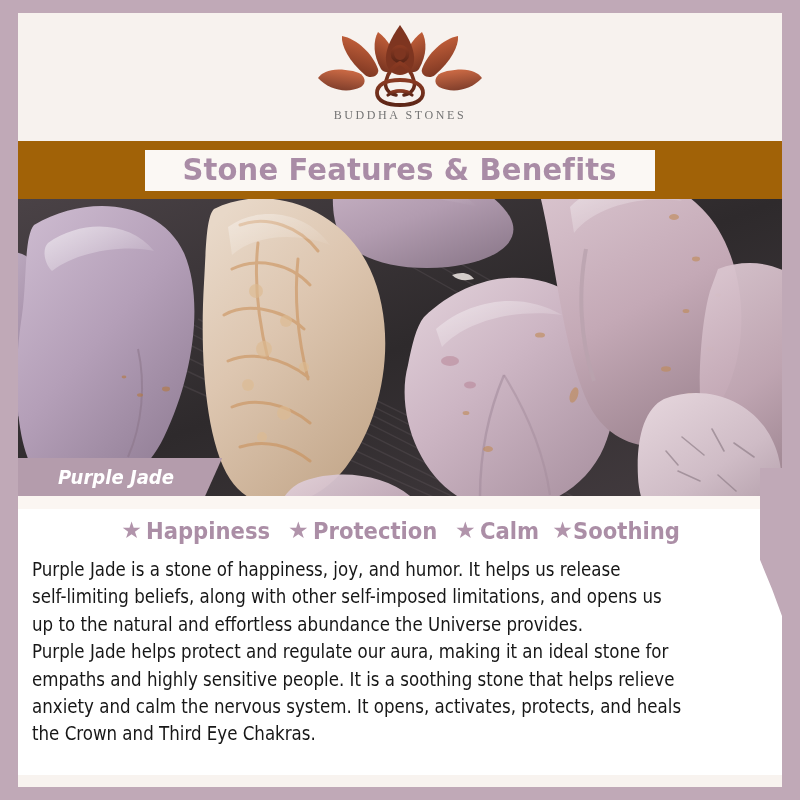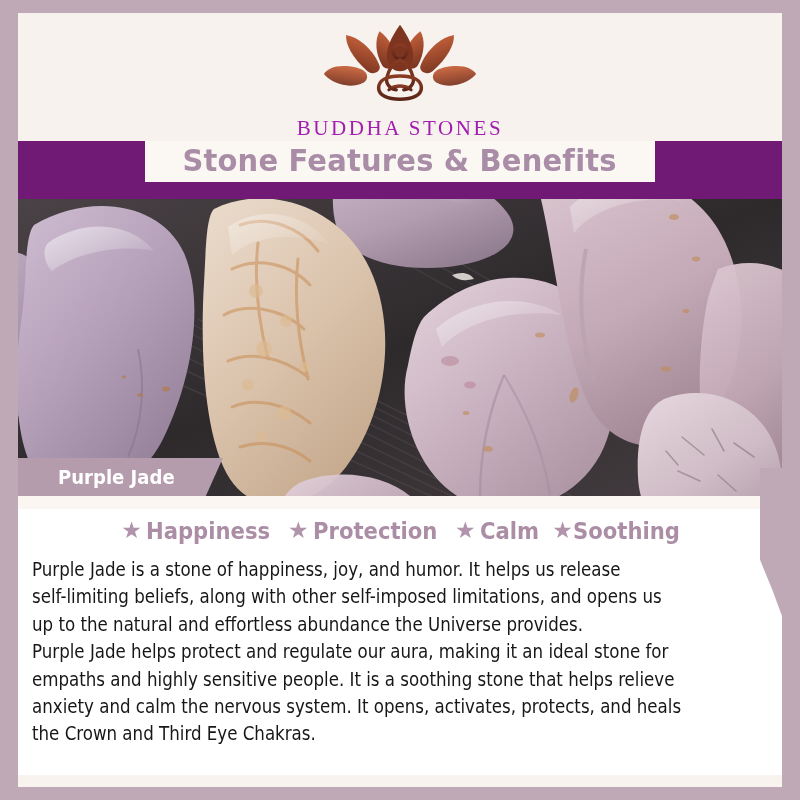--- a/index.html
+++ b/index.html
@@ -40,38 +40,38 @@
     height: 128px;
     background: #f7f2ee;
     display: flex;
     flex-direction: column;
     align-items: center;
     justify-content: flex-start;
     padding-top: 10px;
   }
   .logo-mark { width: 170px; height: 84px; display: block; }
   .logo-word {
-    margin-top: 15px;
+    margin-top: 1px;
     font-family: "Liberation Serif", serif;
-    font-size: 21px;
+    font-size: 12px;
     letter-spacing: 2.6px;
-    color: #a21caf;
+    color: #737373;
     white-space: nowrap;
   }
 
   
   .title-band {
     position: absolute;
     left: 0;
     top: 128px;
     width: 764px;
     height: 58px;
-    background: #701a75;
+    background: #a16207;
     display: flex;
-    align-items: flex-start;
+    align-items: center;
     justify-content: center;
   }
   .title-inner {
     background: #fbf8f4;
     padding: 2px 26px 4px;
   }
   .title-text {
     font-family: "DejaVu Sans", sans-serif;
     font-weight: bold;
     font-size: 30.5px;
@@ -98,20 +98,21 @@
   .stone-ribbon {
     position: absolute;
     left: 0;
     bottom: 0;
     height: 38px;
     padding: 0 42px 0 40px;
     display: flex;
     align-items: center;
     background: #b49cac;
     clip-path: polygon(0 0, 100% 0, calc(100% - 17px) 100%, 0 100%);
+    font-style: italic;
   }
   .stone-ribbon-label {
     font-family: "DejaVu Sans", sans-serif;
     font-weight: bold;
     font-size: 19px;
     color: #ffffff;
     white-space: nowrap;
     transform: scaleX(0.95);
     transform-origin: left center;
   }

